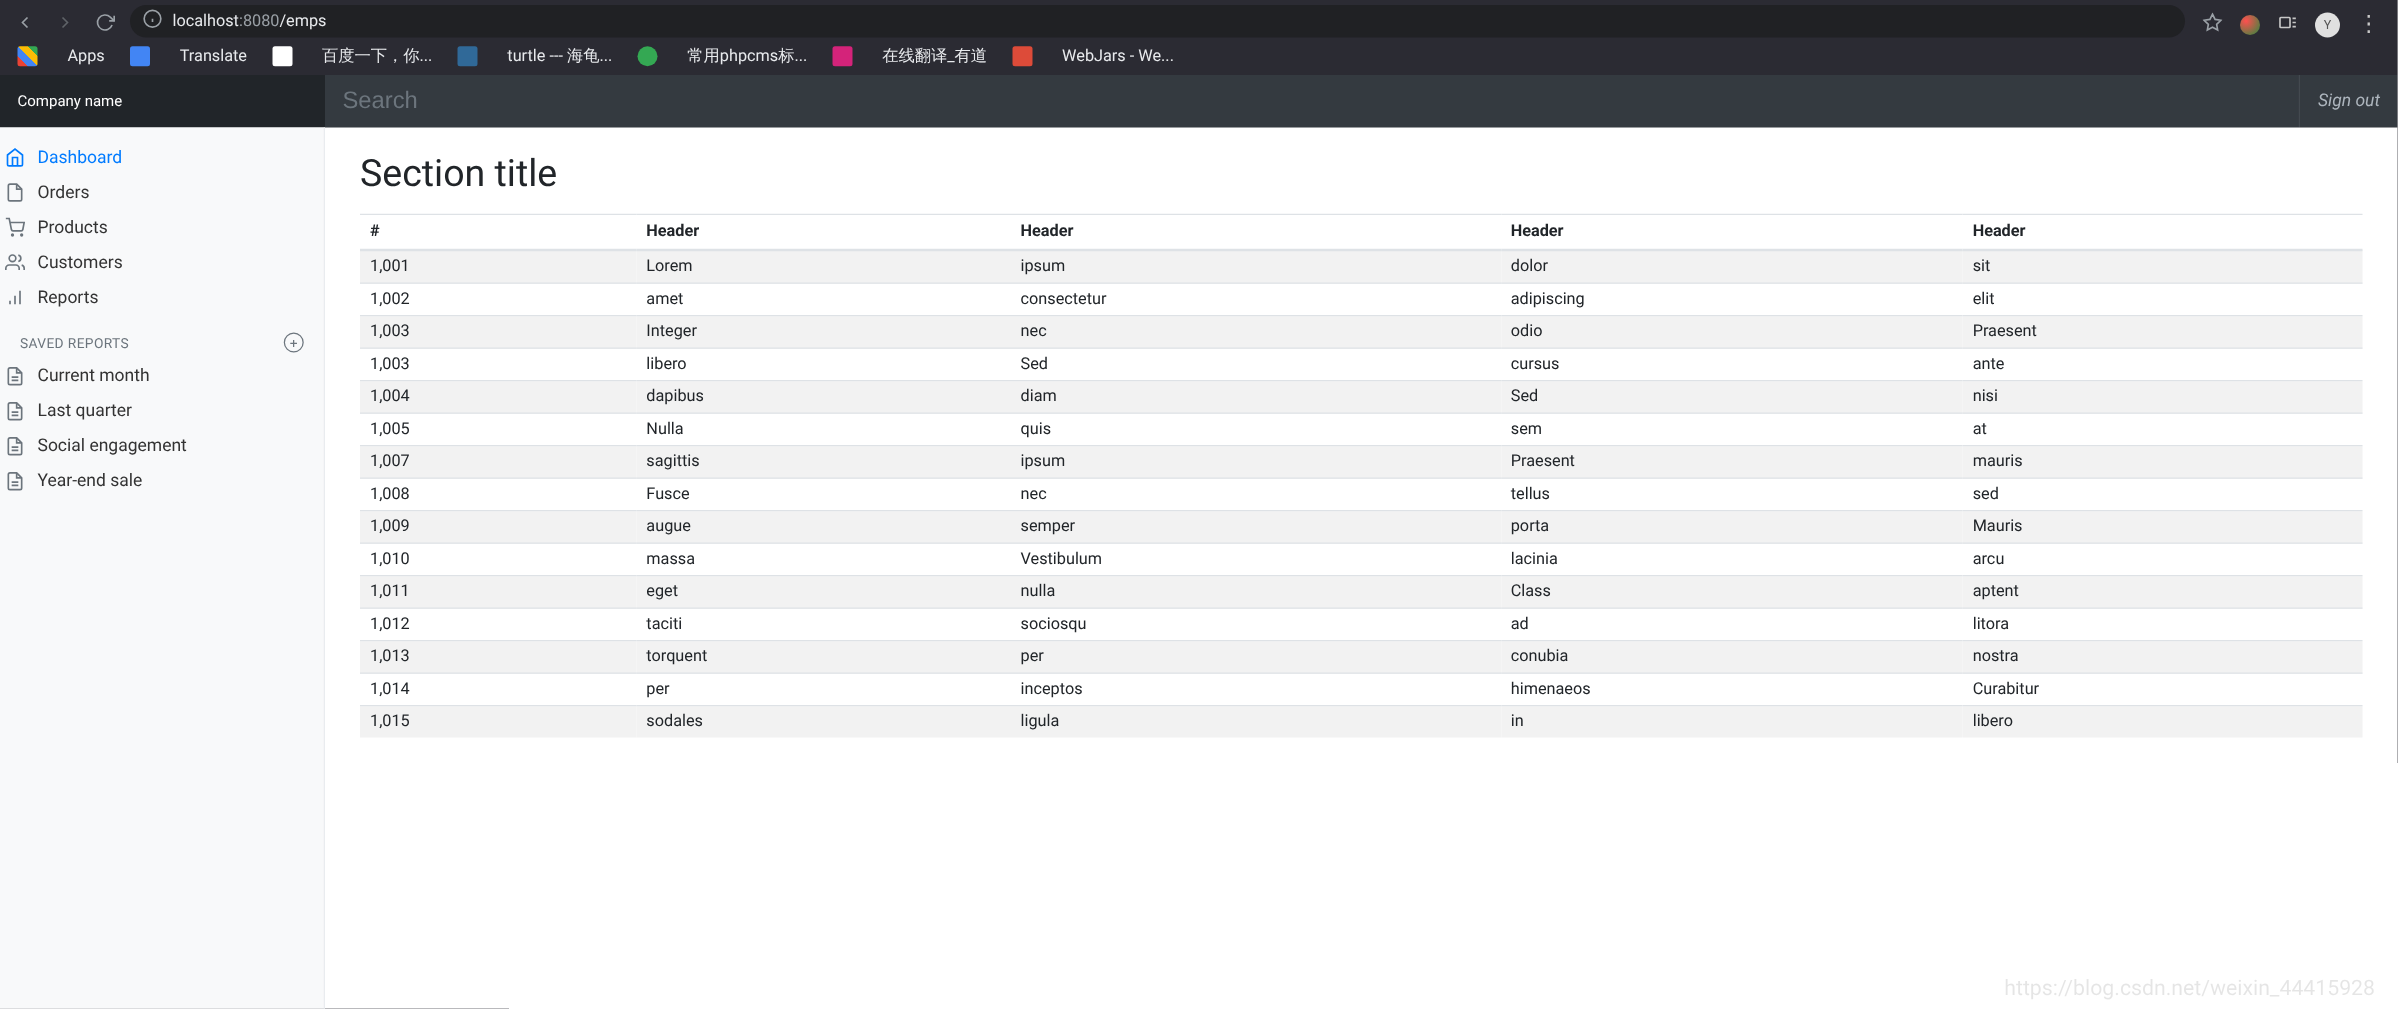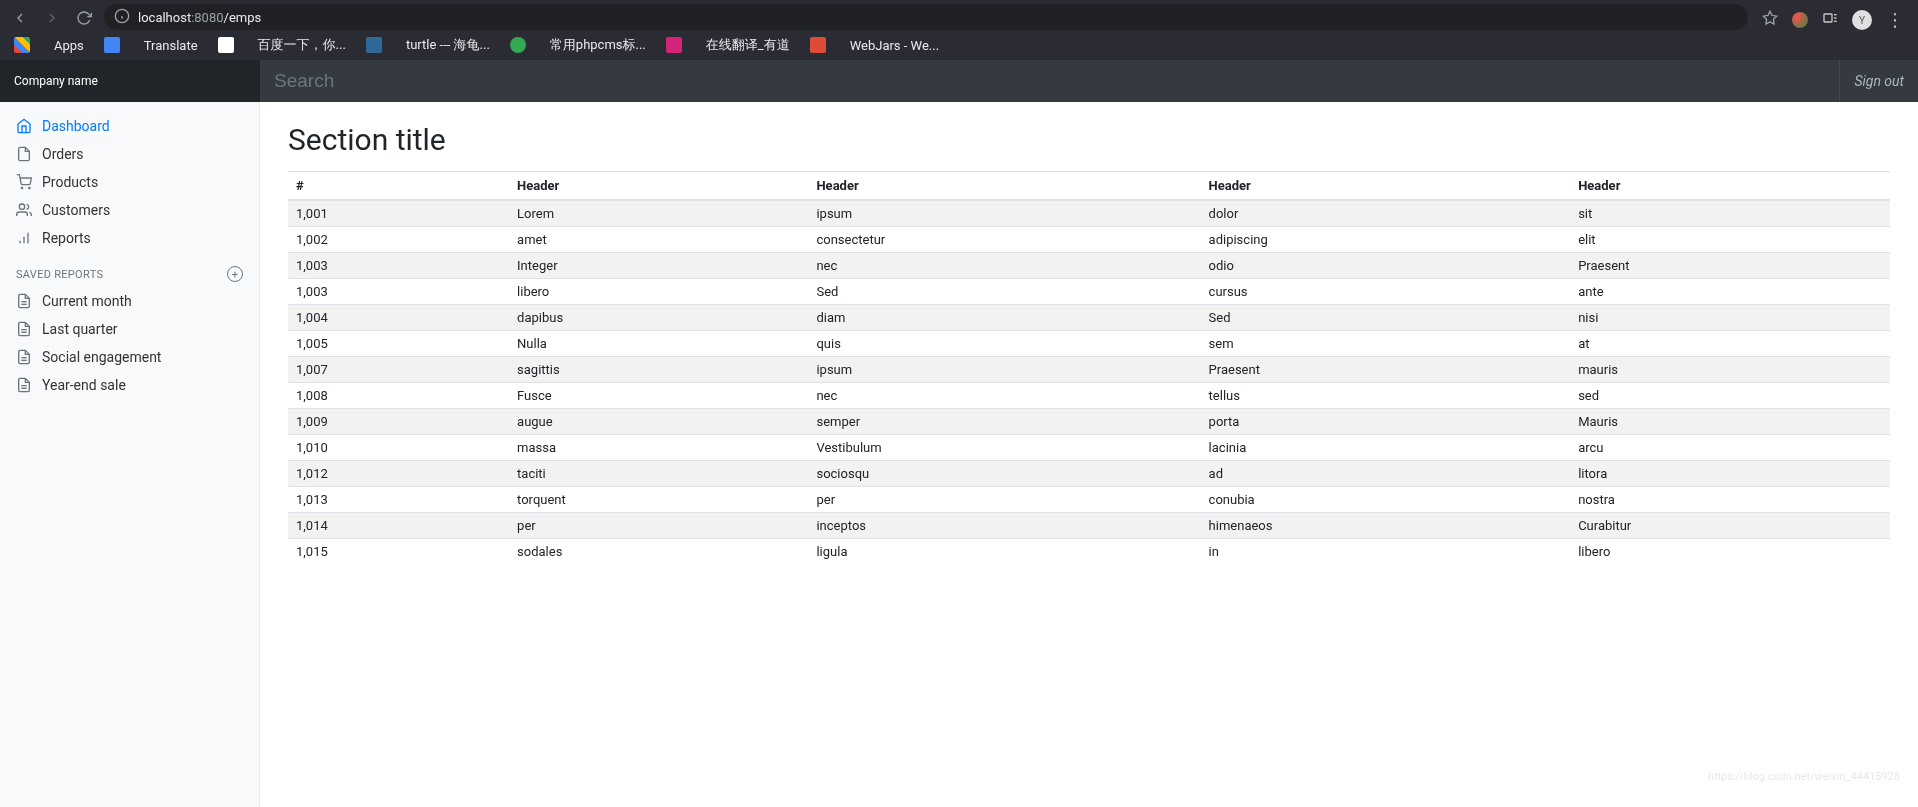--- a/index.html
+++ b/index.html
@@ -36,35 +36,35 @@
     .app { display: flex; flex-direction: column; height: calc(100vh - 60px); min-height: 747px; }
     .navbar { display: flex; height: 42px; background: #343a40; color: #fff; }
     .brand-col { width: 260px; background: #212529; display: flex; align-items: center; padding: 0 14px; font-size: 12px; color: #fff; }
     .search-wrap { flex: 1; display: flex; align-items: center; }
     .search-input { flex: 1; height: 100%; background: #343a40; border: none; padding: 0 14px; color: #fff; font-size: 19px; outline: none; }
     .search-input::placeholder { color: #6c757d; }
     .signout { padding: 0 14px; display: flex; align-items: center; color: #adb5bd; font-size: 14px; cursor: pointer; border-left: 1px solid rgba(255,255,255,0.08); font-style: italic; }
     
     .main-wrap { flex: 1; display: flex; background: #fff; }
     .sidebar { width: 260px; background: #f8f9fa; border-right: 1px solid #e9ecef; padding: 10px 0; }
-    .nav-link { display: flex; align-items: center; gap: 10px; padding: 6px 16px; font-size: 14px; color: #333; cursor: pointer; }
+    .nav-link { display: flex; align-items: center; gap: 10px; padding: 6px 4px; font-size: 14px; color: #333; cursor: pointer; }
     .nav-link.active { color: #007bff; }
     .nav-link .icon { width: 16px; color: #6c757d; display:flex; align-items:center; justify-content:center;}
     .nav-link.active .icon { color: #007bff; }
     .sidebar-heading { display: flex; align-items: center; justify-content: space-between; padding: 14px 16px 5px 16px; font-size: 11px; color: #6c757d; text-transform: uppercase; letter-spacing: 0.3px; }
     .plus-circle { width: 16px; height: 16px; border: 1.2px solid #6c757d; border-radius: 50%; display: flex; align-items:center; justify-content:center; font-size: 11px; cursor:pointer; }
     
     .content { flex: 1; padding: 20px 28px; }
     .section-title { font-size: 30px; font-weight: 400; color: #212529; margin-bottom: 14px; }
     table { width: 100%; border-collapse: collapse; font-size: 13px; }
     thead th { text-align: left; padding: 6px 8px; border-top: 1px solid #dee2e6; border-bottom: 2px solid #dee2e6; color: #212529; font-weight: 700; }
     tbody td { padding: 5px 8px; color: #212529; border-top: 1px solid #dee2e6; }
     tbody tr:nth-child(odd) { background: #f2f2f2; }
     
-    .watermark { position: fixed; right: 18px; bottom: 24px; color: rgba(0,0,0,0.1); font-size: 11px; pointer-events: none; }
+    .watermark { position: fixed; right: 18px; bottom: 6px; color: rgba(0,0,0,0.1); font-size: 17px; pointer-events: none; }
     svg { width: 16px; height: 16px; }
   </style>
 </head>
 <body>
 
 <div class="browser-chrome">
   <div class="address-bar">
     <div class="nav-btn">
       <svg viewBox="0 0 24 24" fill="none" stroke="currentColor" stroke-width="2">
           <polyline points="15 18 9 12 15 6"></polyline>
@@ -333,20 +333,27 @@
               <td>Mauris</td>
             </tr>
             <tr>
               <td>1,010</td>
               <td>massa</td>
               <td>Vestibulum</td>
               <td>lacinia</td>
               <td>arcu</td>
             </tr>
             <tr>
+              <td>1,011</td>
+              <td>eget</td>
+              <td>nulla</td>
+              <td>Class</td>
+              <td>aptent</td>
+            </tr>
+            <tr>
               <td>1,012</td>
               <td>taciti</td>
               <td>sociosqu</td>
               <td>ad</td>
               <td>litora</td>
             </tr>
             <tr>
               <td>1,013</td>
               <td>torquent</td>
               <td>per</td>

